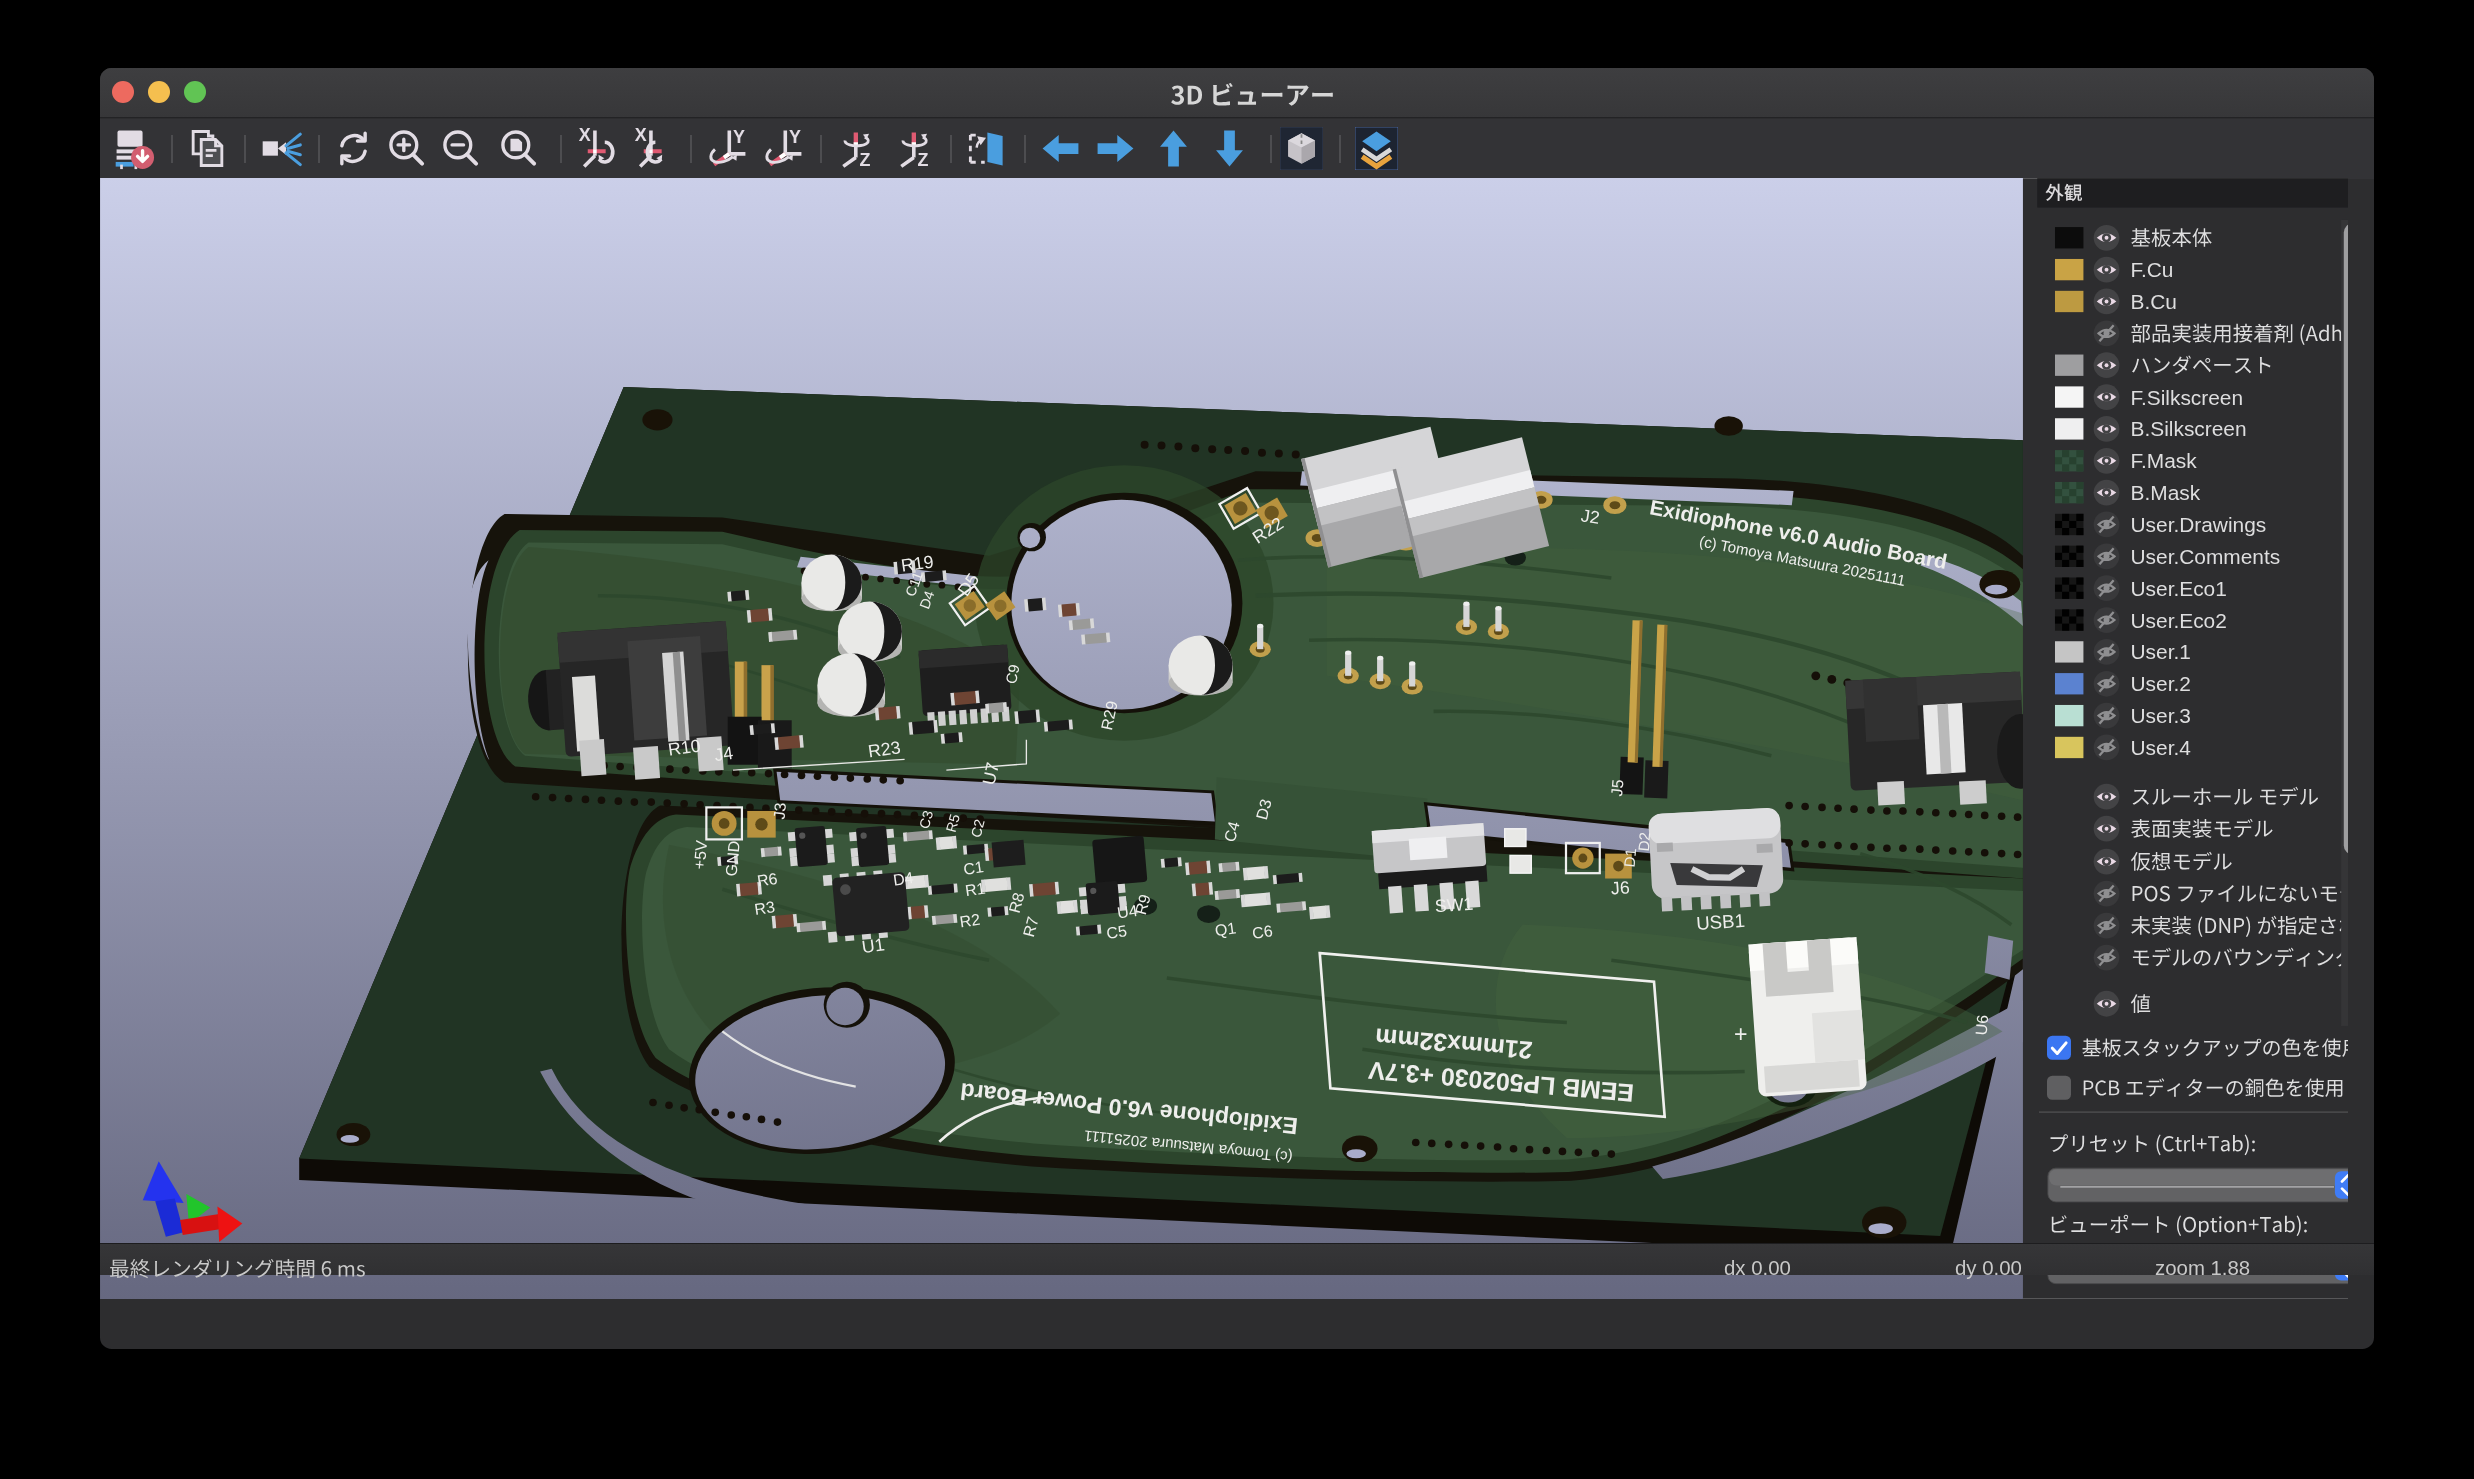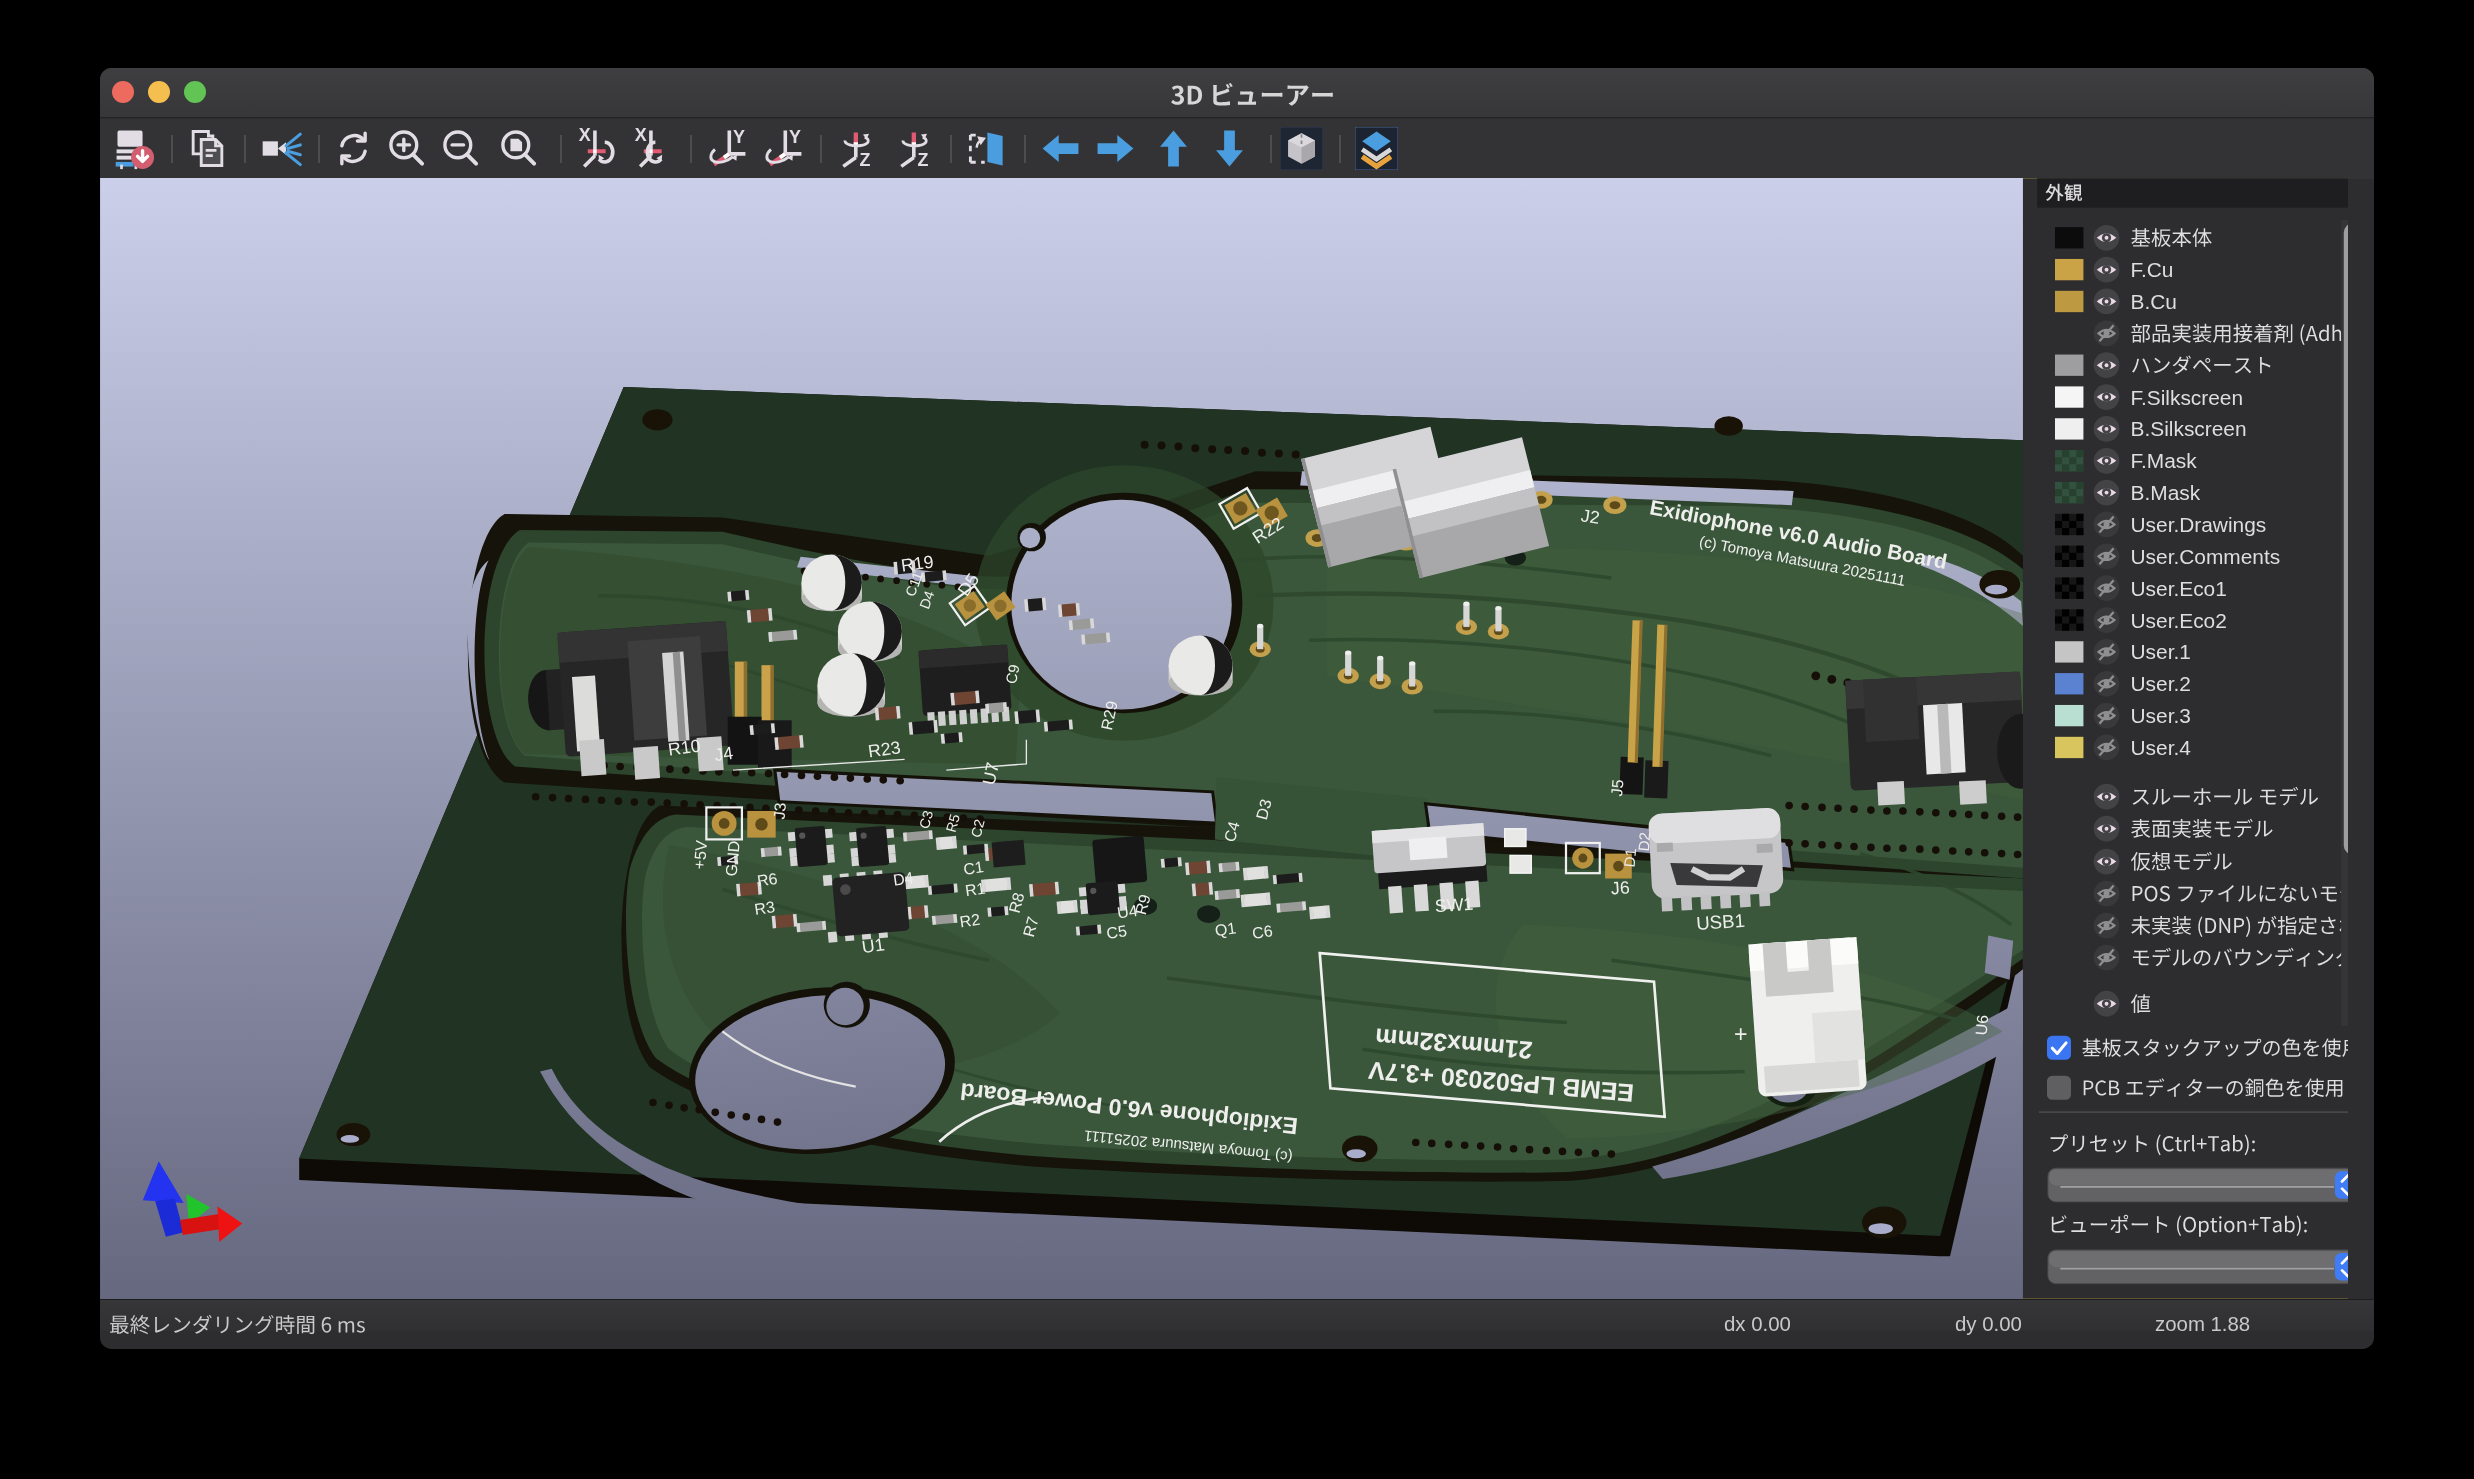--- a/index.html
+++ b/index.html
@@ -1,22 +1,22 @@
 <!DOCTYPE html>
 <html style="font-size:14.2px"><head><meta charset="utf-8"><style>
 html,body{margin:0;padding:0;background:#000;width:2475px;height:1479px;overflow:hidden}
 *{box-sizing:border-box}
 body{font-family:"Liberation Sans",sans-serif}
 .abs{position:absolute}
 #win{position:absolute;left:100px;top:68px;width:2274px;height:1281px;background:#2d2d2f;border-radius:11.6px;overflow:hidden}
 #titlebar{position:absolute;left:0;top:0;width:100%;height:50px;background:linear-gradient(#3e3e40,#373739);border-bottom:0.9px solid #232325}
 #toolbar{position:absolute;left:0;top:51px;width:100%;height:60px;background:#333336}
 #viewport{position:absolute;left:0;top:110px;width:1923px;height:1121px}
-#panel{position:absolute;left:1923px;top:110px;width:325px;height:1121px;background:#fde047;overflow:hidden}
-#statusbar{position:absolute;left:0;top:1231px;width:100%;height:32px;background:linear-gradient(#363638,#303032);border-top:0.9px solid #1d1d1f}
+#panel{position:absolute;left:1923px;top:110px;width:325px;height:1121px;background:#e5e5e5;overflow:hidden}
+#statusbar{position:absolute;left:0;top:1175px;width:100%;height:32px;background:linear-gradient(#363638,#303032);border-top:0.9px solid #1d1d1f}
 .light{position:absolute;top:13.3px;width:22px;height:22px;border-radius:50%}
 .sep{position:absolute;top:16px;width:1.8px;height:28.4px;background:#4d4d50}
 .st{position:absolute;font-size:20.4px;color:#c9c9c9;top:13.3px}
 </style></head><body>
 <div id="win">
 <div id="titlebar">
 <div class="light" style="left:12.4px;background:#ed6a5f"></div>
 <div class="light" style="left:48px;background:#f5bf4f"></div>
 <div class="light" style="left:84px;background:#61c454"></div>
 </div>

